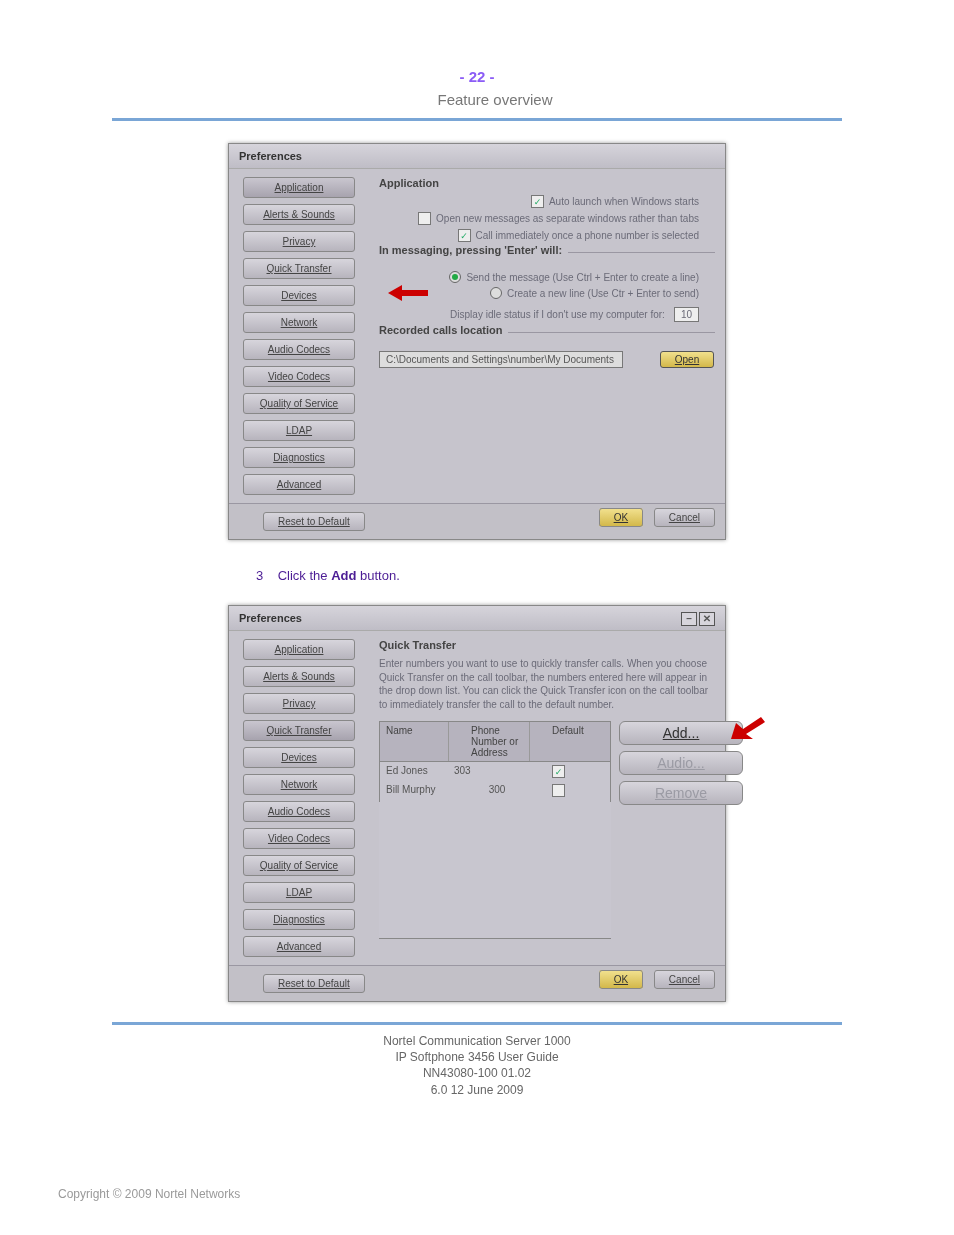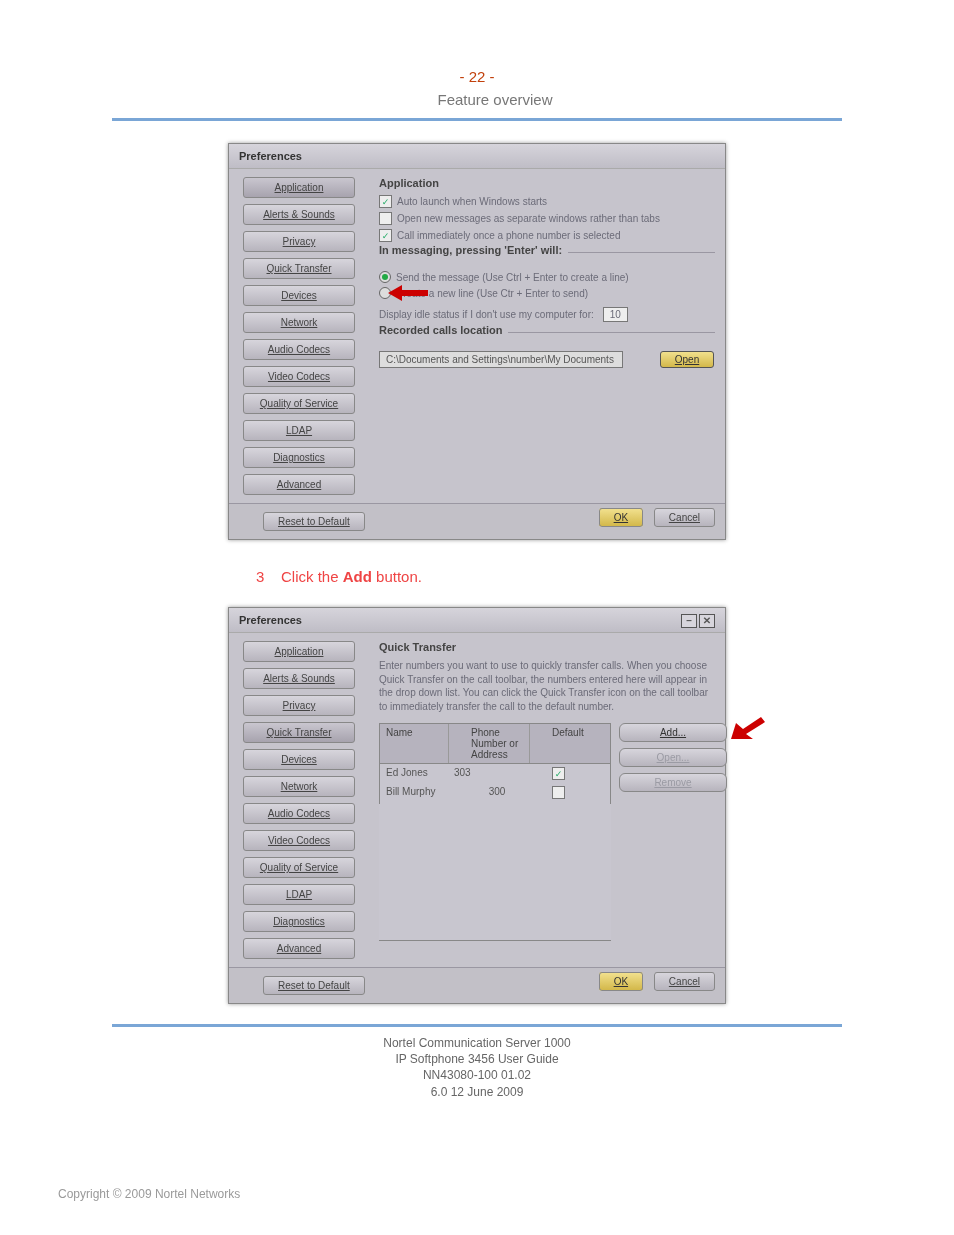--- a/index.html
+++ b/index.html
@@ -1,49 +1,49 @@
 <!DOCTYPE html>
 <html><head>
 <meta charset="utf-8">
 <style>
   html,body { margin:0; padding:0; background:#fff; font-family:Arial,Helvetica,sans-serif; }
   .page { width:954px; height:1235px; position:relative; color:#666; margin:0 auto; }
-  .hdr-page { text-align:center; font-weight:normal; color:#c2410c; font-size:15px; padding-top:68px; }
+  .hdr-page { text-align:center; font-weight:bold; color:#8b5cf6; font-size:15px; padding-top:68px; }
   .hdr-sub  { text-align:center; color:#777; font-size:15px; margin-top:6px;padding-left:36px; }
   .hr-top   { margin:10px 112px 0 112px; border:0; border-top:3px solid #7aa6d6; }
   .screenshot { margin:22px auto 0 auto; width:496px; background:#c2c0c7; border:1px solid #888; box-shadow:0 0 4px rgba(0,0,0,.4); font-size:10px; color:#333; }
   .ss-title { font-size:11px; color:#333; padding:6px 10px; font-weight:bold; background:linear-gradient(#d6d4db,#bfbdc6); border-bottom:1px solid #aaa; }
   .ss-body  { display:flex; background:#c6c4cc; }
   .ss-side  { width:128px; padding:8px 6px; display:flex; flex-direction:column; gap:6px; align-items:center; }
   .ss-btn   { width:110px; text-align:center; font-size:10px; color:#444; background:linear-gradient(#d7d5dc,#b7b4bd); border:1px solid #888; border-radius:3px; padding:4px 0; text-decoration:underline; cursor:default; }
   .ss-btn.sel { background:linear-gradient(#c9c6cf,#a7a3ae); }
   .ss-main  { flex:1; padding:6px 10px; color:#6b6b78; }
   .ss-sect  { font-size:11px; font-weight:bold; color:#444; margin:2px 0 6px 0; }
-  .ss-chk   { display:flex; align-items:center; gap:5px; margin:4px 0; }
+  .ss-chk   { display:flex; align-items:center; gap:5px; margin:4px 16px;justify-content:flex-end; }
   .chkbox   { width:11px; height:11px; border:1px solid #777; background:#eee; display:inline-flex; align-items:center; justify-content:center; font-size:9px; color:#2a6; }
   .radio    { width:10px; height:10px; border:1px solid #666; border-radius:50%; background:#ddd; display:inline-block; position:relative; }
   .radio.sel::after { content:""; position:absolute; left:2px; top:2px; width:6px; height:6px; border-radius:50%; background:#2a4; }
   .ss-sep   { border-top:1px solid #9a97a2; margin:10px 0 6px 0; }
   .ss-sep-lbl { font-weight:bold; color:#444; font-size:11px; background:#c6c4cc; position:relative; top:-9px; padding-right:6px; display:inline-block; }
   .pathbox  { display:inline-block; background:#ddd; border:1px solid #777; padding:2px 6px; font-size:10px; color:#555; width:230px; }
   .open-btn { display:inline-block; margin-left:34px; padding:2px 14px; background:linear-gradient(#f1e08d,#d3b84a); border:1px solid #555; border-radius:3px; font-size:10px; text-decoration:underline; color:#333; }
   .ss-footer{ display:flex; justify-content:space-between; padding:8px 10px; border-top:1px solid #9a97a2; background:#c2c0c7; }
   .ft-btn   { padding:3px 14px; background:linear-gradient(#d7d5dc,#b7b4bd); border:1px solid #888; border-radius:3px; font-size:10px; text-decoration:underline; color:#444;margin-left:24px; }
   .ok-btn   { background:linear-gradient(#f1e08d,#d3b84a); color:#333; }
   .idlebox  { display:inline-block; border:1px solid #777; background:#eee; padding:1px 6px; margin-left:4px; font-size:10px; }
   .arrow1   { position:absolute; left:388px; top:285px; }
   .arrow2   { position:absolute; left:731px; top:717px; }
-  .step     { margin:28px 0 0 256px; color:#ef4444; font-size:15px; }
+  .step     { margin:28px 0 0 256px; color:#4c1d95; font-size:13px; }
   .step b   { font-weight:bold; }
   .table-hdr{ display:flex; background:#b6b3be; border:1px solid #888; font-size:10px; color:#444;gap:16px; }
   .th       { padding:3px 6px; border-right:1px solid #999; }
   .tr       { display:flex; font-size:10px; color:#555; border-left:1px solid #888; border-right:1px solid #888; }
   .td       { padding:3px 6px; }
   .listbox  { border-bottom:1px solid #888; height:176px; background:#c8c6cf; }
-  .side-btn { width:90px; text-align:center; font-size:10px; color:#666; background:linear-gradient(#d7d5dc,#b7b4bd); border:1px solid #888; border-radius:6px; padding:3px 8px; text-decoration:underline; margin-bottom:6px; }
+  .side-btn { width:90px; text-align:center; font-size:14px; color:#666; background:linear-gradient(#d7d5dc,#b7b4bd); border:1px solid #888; border-radius:6px; padding:3px 16px; text-decoration:underline; margin-bottom:6px; }
   .side-btn.disabled { color:#9b9ba4; }
   .hr-bot   { margin:20px 112px 0 112px; border:0; border-top:3px solid #7aa6d6; }
   .foot-lines { text-align:center; font-size:12px; color:#666; margin-top:8px; line-height:1.35; }
   .copyright { position:absolute; left:58px; bottom:34px; color:#9a9a9a; font-size:12px; }
   .win-close{ float:right; font-size:10px; color:#555; }
   .win-close span { display:inline-block; width:14px; height:12px; border:1px solid #555; text-align:center; line-height:12px; margin-left:2px; background:#d7d5dc; }
   .chk-on::after{content:"✓";}
   .qt-desc { font-size:10px; color:#6b6b78; margin:6px 0 10px 0; line-height:1.35; }
 </style>
 </head>
@@ -167,21 +167,21 @@
               </div>
               <div class="tr">
                 <div class="td" style="width:56px;">Bill Murphy</div>
                 <div class="td" style="flex:1;text-align:center;">300</div>
                 <div class="td" style="width:52px;"><span class="chkbox"></span></div>
               </div>
             </div>
           </div>
           <div style="width:96px;">
             <div class="side-btn" style="color:#333; text-decoration:underline;">Add...</div>
-            <div class="side-btn disabled">Open...</div>
+            <div class="side-btn disabled">Audio...</div>
             <div class="side-btn disabled">Remove</div>
           </div>
         </div>
         <div style="height:20px;"></div>
       </div>
     </div>
     <div class="ss-footer">
       <span class="ft-btn">Reset to Default</span>
       <span>
         <span class="ft-btn ok-btn">OK</span>

